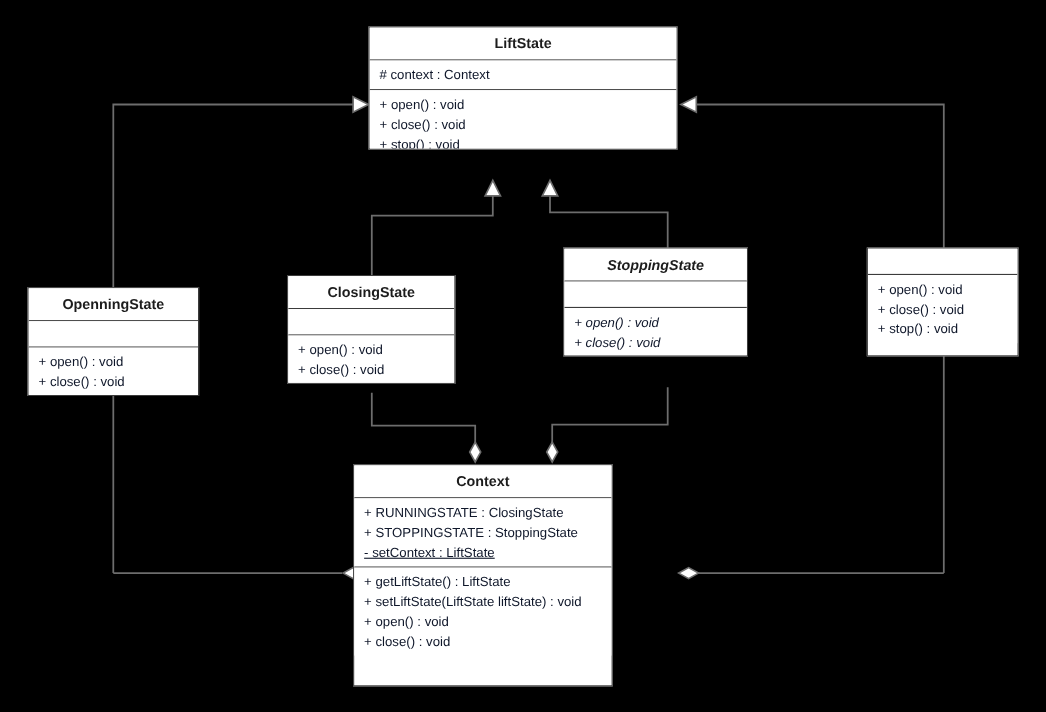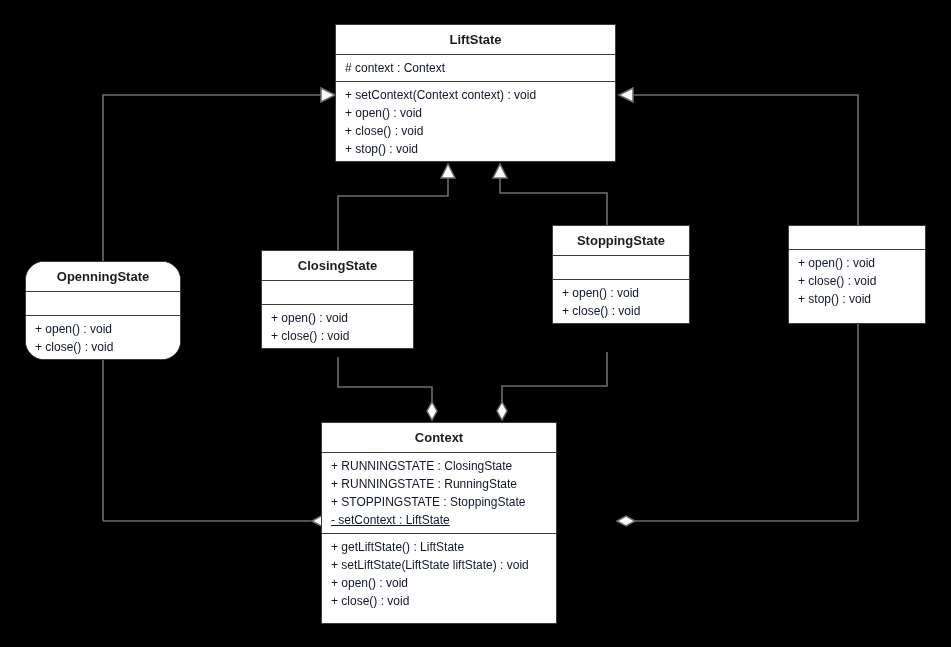--- a/index.html
+++ b/index.html
@@ -100,35 +100,34 @@
     </g>
 
     <g stroke="#6d6d6d" stroke-width="1.5" fill="#ffffff">
       <polygon points="432,402 437,411 432,420 427,411"></polygon>
       <polygon points="502,402 507,411 502,420 497,411"></polygon>
       <polygon points="312,521 321,526 330,521 321,516"></polygon>
       <polygon points="617,521 626,526 635,521 626,516"></polygon>
     </g>
   </svg>
 
-  <div class="uml-class" style="left:335px; top:24px; width:281px; height:138px;">
+  <div class="uml-class" style="left:335px; top:24px; width:281px; height:112px;">
     <div class="cls-name">LiftState</div>
     <div class="cls-section">
       <div class="member"># context : Context</div>
     </div>
     <div class="cls-section last">
-      <div class="member">+ setContext(Context context) : void</div>
       <div class="member">+ open() : void</div>
       <div class="member">+ close() : void</div>
       <div class="member">+ stop() : void</div>
       <div class="member">+ run() : void</div>
     </div>
   </div>
 
-  <div class="uml-class" style="left:25px; top:261px; width:156px; height:99px;border-radius:19px;">
+  <div class="uml-class" style="left:25px; top:261px; width:156px; height:99px;">
     <div class="cls-name">OpenningState</div>
     <div class="cls-section empty"></div>
     <div class="cls-section last">
       <div class="member">+ open() : void</div>
       <div class="member">+ close() : void</div>
       <div class="member">+ stop() : void</div>
 
     </div>
   </div>
 
@@ -136,21 +135,21 @@
     <div class="cls-name">ClosingState</div>
     <div class="cls-section empty"></div>
     <div class="cls-section last">
       <div class="member">+ open() : void</div>
       <div class="member">+ close() : void</div>
       <div class="member">+ stop() : void</div>
 
     </div>
   </div>
 
-  <div class="uml-class" style="left:552px; top:225px; width:138px; height:99px;">
+  <div class="uml-class" style="left:512px; top:225px; width:168px; height:99px;font-style:italic;">
     <div class="cls-name">StoppingState</div>
     <div class="cls-section empty"></div>
     <div class="cls-section last">
       <div class="member">+ open() : void</div>
       <div class="member">+ close() : void</div>
       <div class="member">+ stop() : void</div>
 
     </div>
   </div>
 
@@ -161,21 +160,20 @@
       <div class="member">+ close() : void</div>
       <div class="member">+ stop() : void</div>
 
     </div>
   </div>
 
   <div class="uml-class" style="left:321px; top:422px; width:236px; height:202px;">
     <div class="cls-name">Context</div>
     <div class="cls-section">
       <div class="member">+ RUNNINGSTATE : ClosingState</div>
-      <div class="member">+ RUNNINGSTATE : RunningState</div>
       <div class="member">+ STOPPINGSTATE : StoppingState</div>
       <div class="member static-member">- setContext : LiftState</div>
     </div>
     <div class="cls-section last">
       <div class="member">+ getLiftState() : LiftState</div>
       <div class="member">+ setLiftState(LiftState liftState) : void</div>
       <div class="member">+ open() : void</div>
       <div class="member">+ close() : void</div>
 
     </div>

